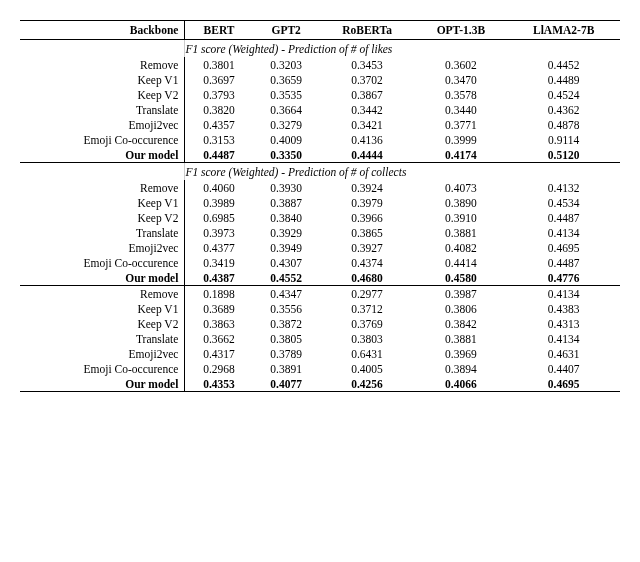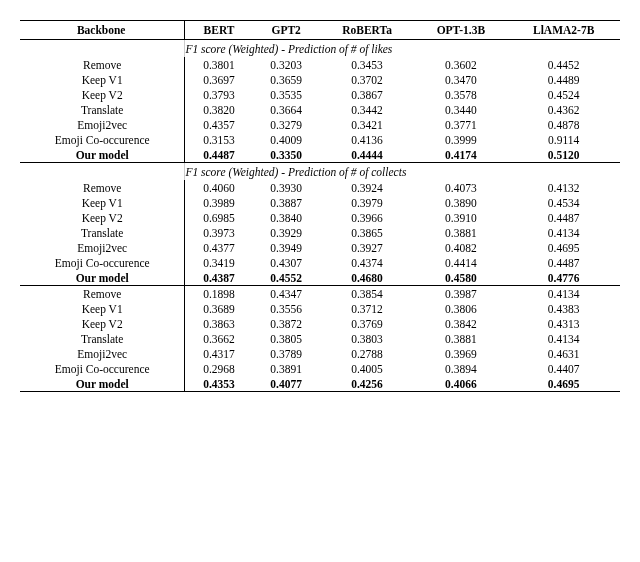--- a/index.html
+++ b/index.html
@@ -18,21 +18,21 @@
       width: 100%;
       border-collapse: collapse;
       font-size: 11.5px;
     }
     th, td {
       padding: 2px 6px;
       text-align: center;
       white-space: nowrap;
     }
     th:first-child, td:first-child {
-      text-align: center;
+      text-align: right;
       padding-left: 4px;
     }
     thead tr th {
       border-top: 1.5px solid #000;
       border-bottom: 1px solid #000;
       font-weight: bold;
       padding: 3px 6px;
     }
     .section-header td {
       text-align: left;
@@ -190,21 +190,21 @@
           <td>0.4387</td>
           <td>0.4552</td>
           <td>0.4680</td>
           <td>0.4580</td>
           <td>0.4776</td>
         </tr>
         <tr class="data-row">
           <td class="divider-col">Remove</td>
           <td>0.1898</td>
           <td>0.4347</td>
-          <td>0.3854</td>
+          <td>0.2977</td>
           <td>0.3987</td>
           <td>0.4134</td>
         </tr>
         <tr class="data-row">
           <td class="divider-col">Keep V1</td>
           <td>0.3689</td>
           <td>0.3556</td>
           <td>0.3712</td>
           <td>0.3806</td>
           <td>0.4383</td>
@@ -222,21 +222,21 @@
           <td>0.3662</td>
           <td>0.3805</td>
           <td>0.3803</td>
           <td>0.3881</td>
           <td>0.4134</td>
         </tr>
         <tr class="data-row">
           <td class="divider-col">Emoji2vec</td>
           <td>0.4317</td>
           <td>0.3789</td>
-          <td>0.2788</td>
+          <td>0.6431</td>
           <td>0.3969</td>
           <td>0.4631</td>
         </tr>
         <tr class="data-row">
           <td class="divider-col">Emoji Co-occurence</td>
           <td>0.2968</td>
           <td>0.3891</td>
           <td>0.4005</td>
           <td>0.3894</td>
           <td>0.4407</td>

